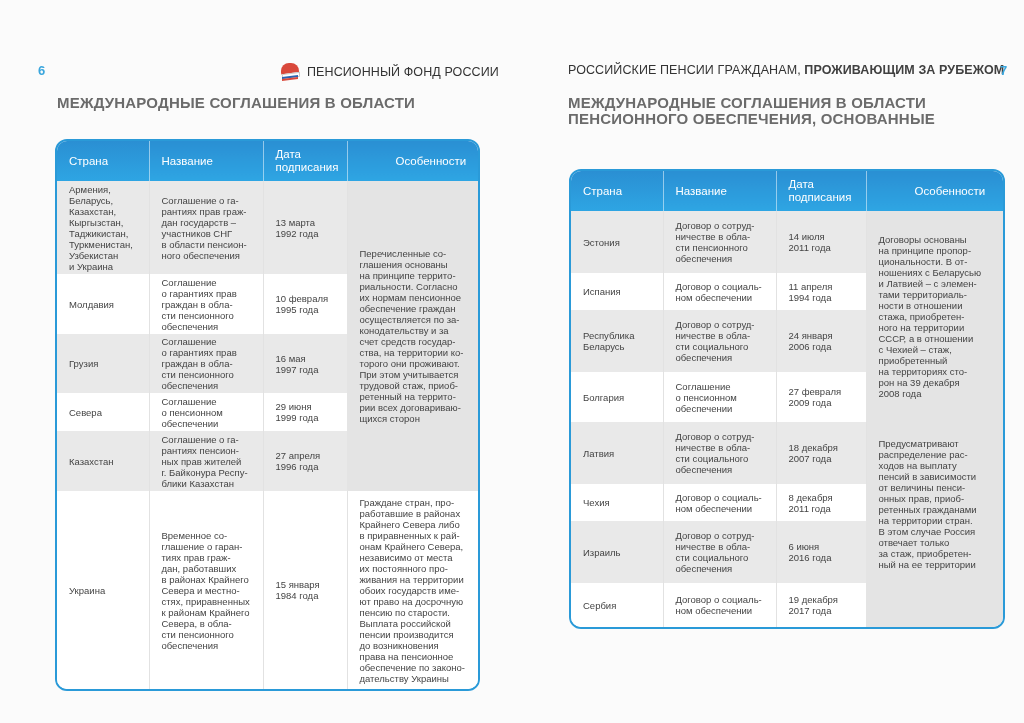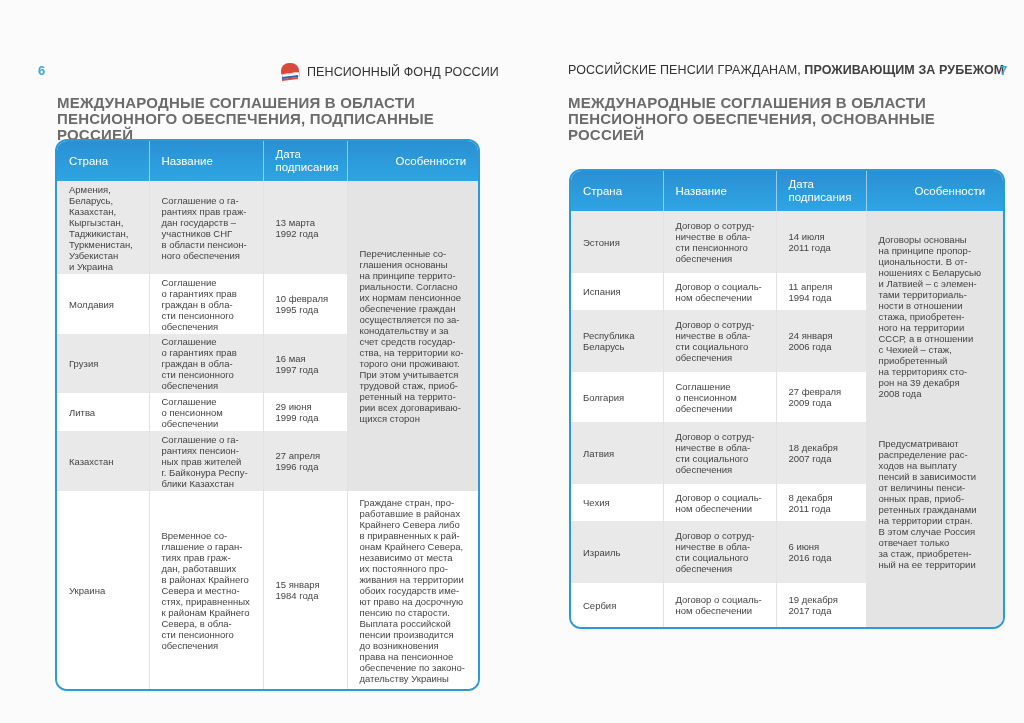--- a/index.html
+++ b/index.html
@@ -72,21 +72,20 @@
     <span class="logo">
       <span class="crown"></span>
         <span class="flag-w"></span>
         <span class="flag-b"></span>
         <span class="flag-r"></span>
     </span>
     <span>ПЕНСИОННЫЙ ФОНД РОССИИ</span>
   </div>
   <div class="section-title">
     <span>МЕЖДУНАРОДНЫЕ СОГЛАШЕНИЯ В ОБЛАСТИ</span>
-    <span>ПЕНСИОННОГО ОБЕСПЕЧЕНИЯ, ПОДПИСАННЫЕ РОССИЕЙ</span>
   </div>
 
   <div class="table-wrap">
     <table>
       <colgroup>
           <col style="width:92px">
           <col style="width:114px">
           <col style="width:84px">
           <col>
         </colgroup>
@@ -148,21 +147,21 @@
           <td class="c pl">Грузия</td>
           <td class="c pl">Соглашение
 о гарантиях прав
 граждан в обла-
 сти пенсионного
 обеспечения</td>
           <td class="c pl">16 мая
 1997 года</td>
         </tr>
         <tr class="plain" style="height:38px">
-          <td class="c pl">Литва</td>
+          <td class="c pl">Севера</td>
           <td class="c pl">Соглашение
 о пенсионном
 обеспечении</td>
           <td class="c pl">29 июня
 1999 года</td>
         </tr>
         <tr class="shade" style="height:60px">
           <td class="c pl">Казахстан</td>
           <td class="c pl">Соглашение о га-
 рантиях пенсион-
@@ -211,21 +210,20 @@
 </div>
 
 <div class="page page-right">
   <div class="running-head">
     <span>РОССИЙСКИЕ ПЕНСИИ ГРАЖДАНАМ, </span><b>ПРОЖИВАЮЩИМ ЗА РУБЕЖОМ</b>
   </div>
   <div class="page-num">7</div>
   <div class="section-title">
     <span>МЕЖДУНАРОДНЫЕ СОГЛАШЕНИЯ В ОБЛАСТИ</span>
     <span>ПЕНСИОННОГО ОБЕСПЕЧЕНИЯ, ОСНОВАННЫЕ</span>
-    <span>РОССИЕЙ</span>
   </div>
 
   <div class="table-wrap">
     <table>
       <colgroup>
           <col style="width:92px">
           <col style="width:113px">
           <col style="width:90px">
           <col>
         </colgroup>

